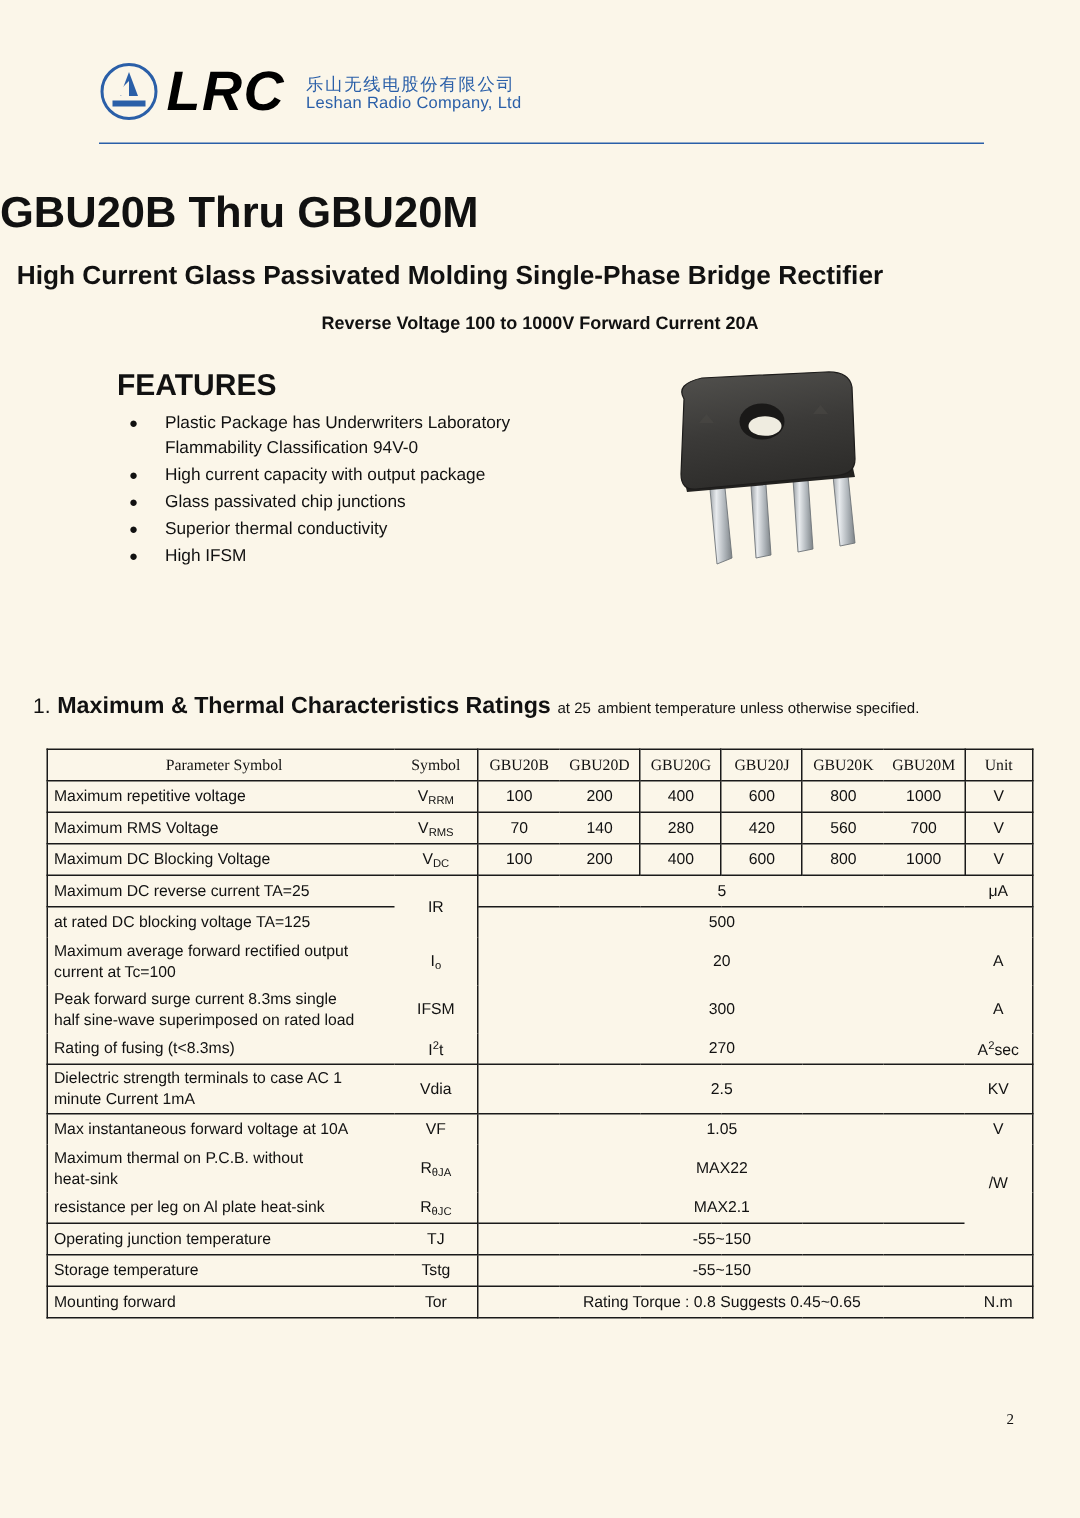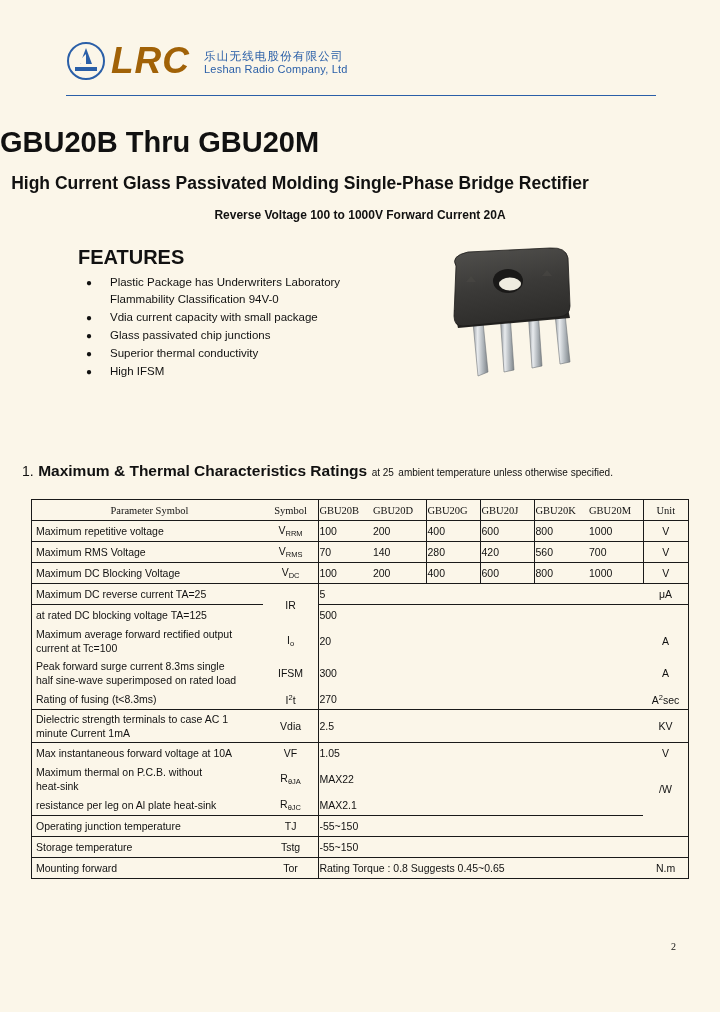--- a/index.html
+++ b/index.html
@@ -40,21 +40,21 @@
     width: 40px;
     height: 40px;
     flex: 0 0 40px;
   }
   .logo-lrc {
     font-family: "Liberation Sans", sans-serif;
     font-size: 37px;
     font-weight: bold;
     font-style: italic;
     letter-spacing: 1px;
-    color: #a16207;
+    color: #000000;
     margin-left: 5px;
     line-height: 40px;
   }
   .logo-cn {
     margin-left: 14px;
     line-height: 1.25;
     padding-top: 4px;
   }
   .logo-cn-top {
     font-size: 11.5px;
@@ -184,21 +184,21 @@
   }
   table.spec td {
     border: none;
     padding: 0;
     vertical-align: middle;
     height: 20px;
     background: transparent;
   }
   .c-param  { width: 214px; text-align: left;   padding-left: 4px !important; }
   .c-symbol { width: 52px;  text-align: center; }
-  .c-v      { width: 50px;  text-align: left; }
+  .c-v      { width: 50px;  text-align: center; }
   .c-unit   { width: 42px;  text-align: center; }
 
   
   .bt  { border-top: 1px solid #1a1a1a !important; font-family: Liberation Serif, serif; }
   .bb  { border-bottom: 1px solid #1a1a1a !important; }
   .bl  { border-left: 1px solid #1a1a1a !important; }
   .br  { border-right: 1px solid #1a1a1a !important; }
 
   .param-2line {
     line-height: 14px;
@@ -250,21 +250,21 @@
   <div class="features-list">
     <div class="feat">
       <span class="dot">●</span>
       <span class="ftext">
         <span>Plastic Package has Underwriters Laboratory</span>
         <span class="l2">Flammability Classification 94V-0</span>
       </span>
     </div>
     <div class="feat">
       <span class="dot">●</span>
-      <span class="ftext">Vdia current capacity with small package</span>
+      <span class="ftext">High current capacity with output package</span>
     </div>
     <div class="feat">
       <span class="dot">●</span>
       <span class="ftext">Glass passivated chip junctions</span>
     </div>
     <div class="feat">
       <span class="dot">●</span>
       <span class="ftext">Superior thermal conductivity</span>
     </div>
     <div class="feat">

